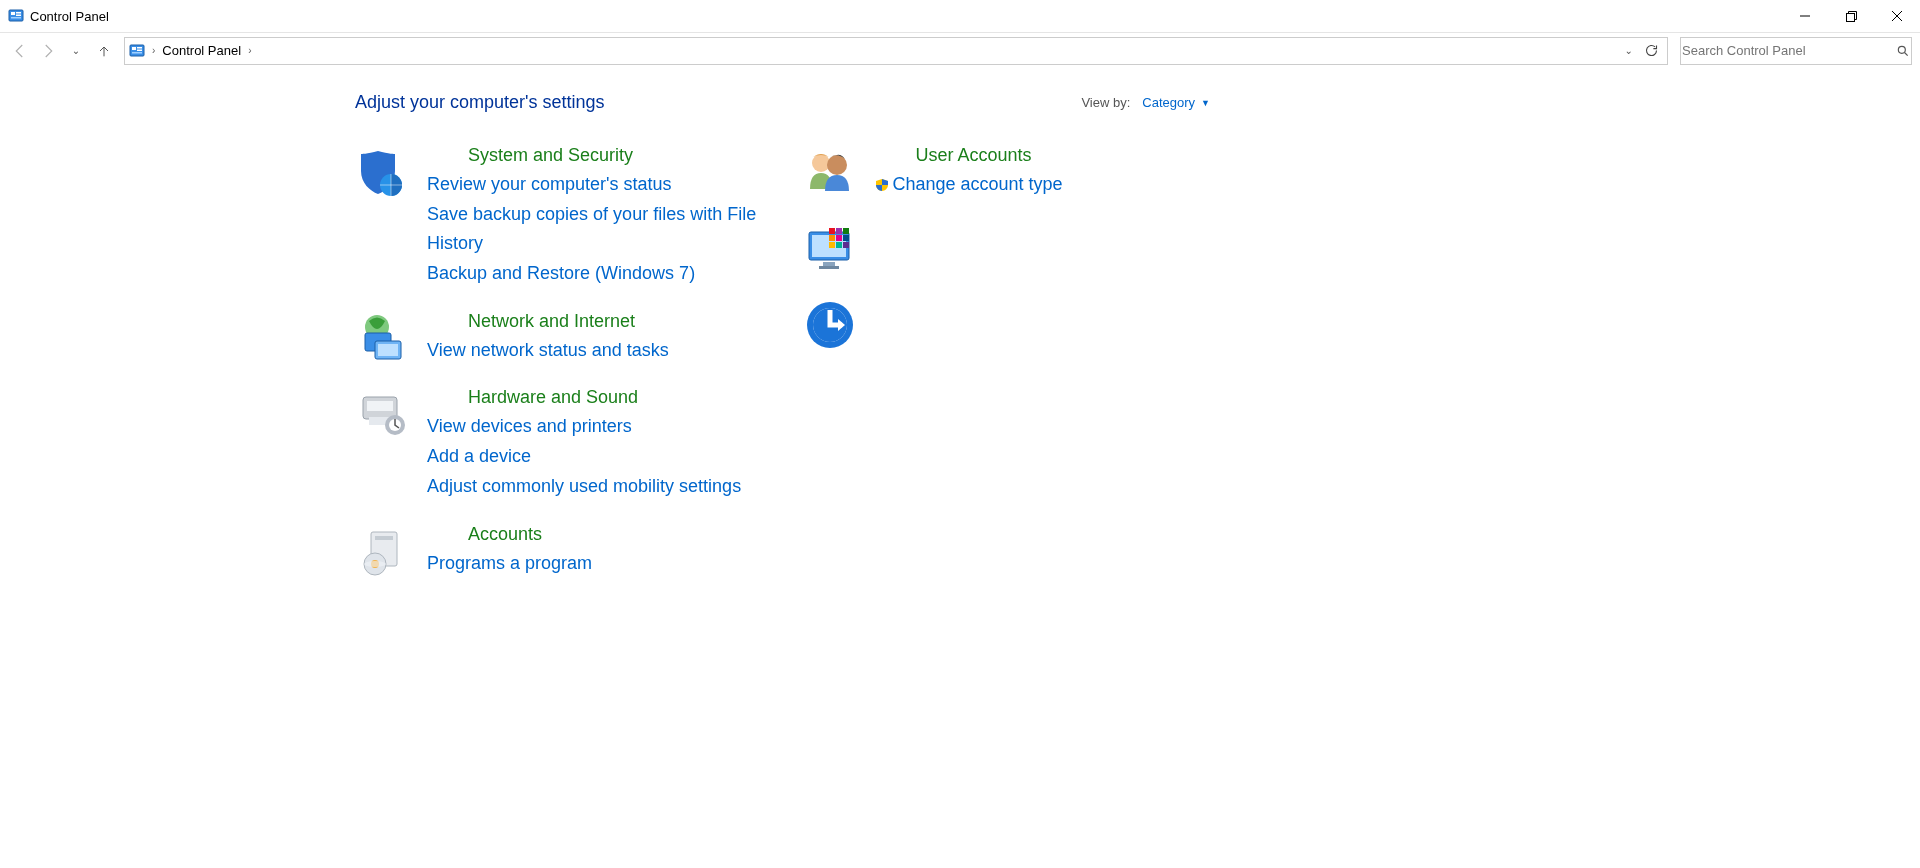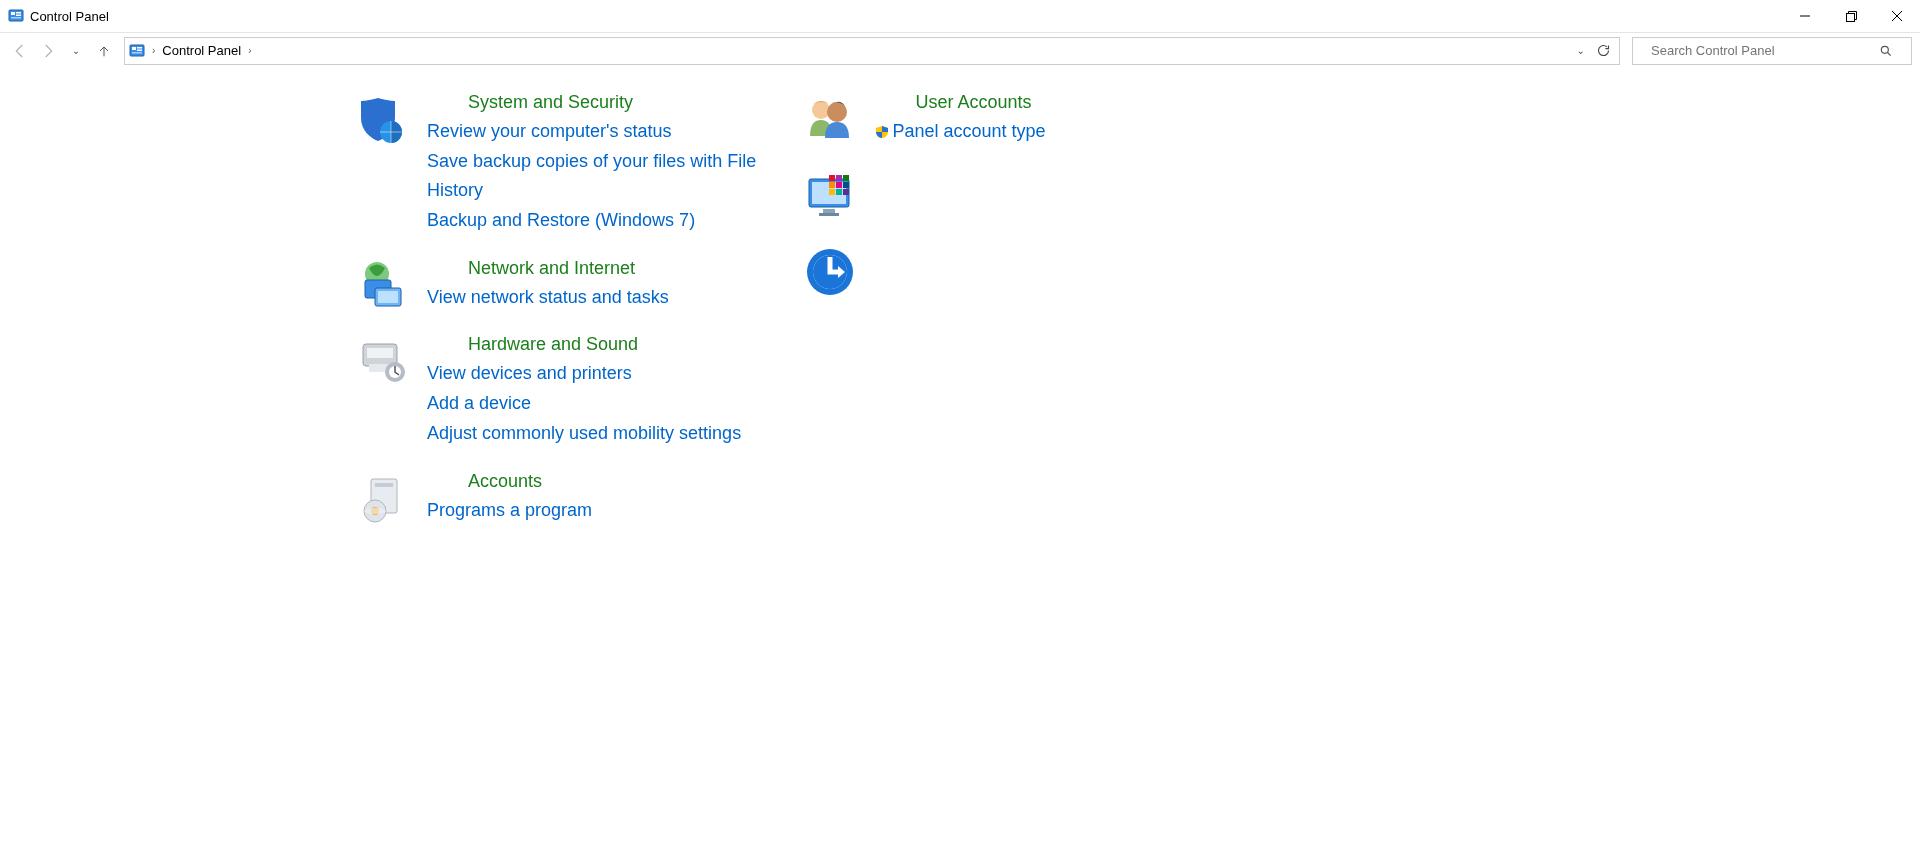--- a/index.html
+++ b/index.html
@@ -16,21 +16,21 @@
 .nav-btn.disabled { color: #b0b0b0; }
 .chev-small { font-size: 10px; color: #555; }
 
 .address-bar { flex: 1; height: 28px; border: 1px solid #ccc; display: flex; align-items: center; padding: 0 4px; gap: 4px; margin: 0 4px; }
 .addr-chev { color: #606060; font-size: 10px; padding: 0 3px; }
 .addr-text { font-size: 13px; }
 .addr-end { margin-left: auto; display: flex; align-items: center; gap: 2px; }
 .addr-dd { font-size: 10px; color: #555; padding: 2px 4px; }
 .addr-refresh { width: 24px; height: 24px; display:flex; align-items:center; justify-content:center; }
 
-.search-bar { width: 280px; height: 28px; border: 1px solid #ccc; display: flex; align-items: center; padding: 0 18px; margin-left: 4px; }
+.search-bar { width: 232px; height: 28px; border: 1px solid #ccc; display: flex; align-items: center; padding: 0 1px; margin-left: 4px; }
 .search-bar input { flex: 1; border: none; outline: none; font-size: 13px; font-family: inherit; }
 .search-bar .search-icon { color: #555; }
 
 .content { padding: 24px 40px 40px 355px; max-width: 1250px; }
 .header-row { display: flex; align-items: center; margin-bottom: 32px; }
 .header-title { color: #003399; font-size: 18px; font-weight: 400; }
 .viewby { margin-left: auto; font-size: 13px; display:flex; align-items:center; gap:12px; }
 .viewby-label { color: #555; }
 .viewby-value { color: #0066cc; display:flex; align-items:center; gap:6px; }
 .viewby-value .dd { font-size: 9px; }
@@ -128,20 +128,30 @@
     <span class="search-icon">
         <svg width="14" height="14" viewBox="0 0 24 24">
           <circle cx="10" cy="10" r="6" fill="none" stroke="#555" stroke-width="2"></circle>
           <path d="M15 15 L20 20" stroke="#555" stroke-width="2"></path>
         </svg>
       </span>
   </div>
 </div>
 
 <div class="content">
+  <div class="header-row">
+    <div class="header-title">Adjust your computer's settings</div>
+    <div class="viewby">
+      <span class="viewby-label">View by:</span>
+      <span class="viewby-value">
+        <span>Category</span>
+        <span class="dd">▼</span>
+      </span>
+    </div>
+  </div>
 
   <div class="columns">
 
     <div class="col">
 
       <div class="category">
         <div class="cat-icon">
           <svg viewBox="0 0 54 54">
               <path d="M23 6 C34 9 40 9 40 9 V26 C40 38 31 46 23 49 C15 46 6 38 6 26 V9 C6 9 12 9 23 6 Z" fill="#2b6fcf"></path>
               <circle cx="36" cy="40" r="11" fill="#2792e8"></circle>
@@ -226,21 +236,21 @@
         <div class="cat-body">
           <a class="cat-title">User Accounts</a>
           <a class="cat-link">
             <span class="shield">
                 <svg viewBox="0 0 14 14">
                   <path d="M7 1 L13 3 V7 C13 10 10 13 7 13 C4 13 1 10 1 7 V3 Z" fill="#ffc400"></path>
                   <path d="M7 1 L13 3 V7 L7 7 Z" fill="#2b6fcf"></path>
                   <path d="M7 7 L7 13 C4 13 1 10 1 7 Z" fill="#2b6fcf"></path>
                 </svg>
               </span>
-            <span>Panel account type</span>
+            <span>Change account type</span>
           </a>
         </div>
       </div>
 
       <div class="category">
         <div class="cat-icon">
           <svg viewBox="0 0 54 54">
               <rect x="6" y="10" width="40" height="28" rx="2" fill="#3a8ee6" stroke="#1b5fa8"></rect>
               <rect x="9" y="13" width="34" height="22" fill="#bde0ff"></rect>
               <rect x="20" y="40" width="12" height="4" fill="#8aa4be"></rect>

